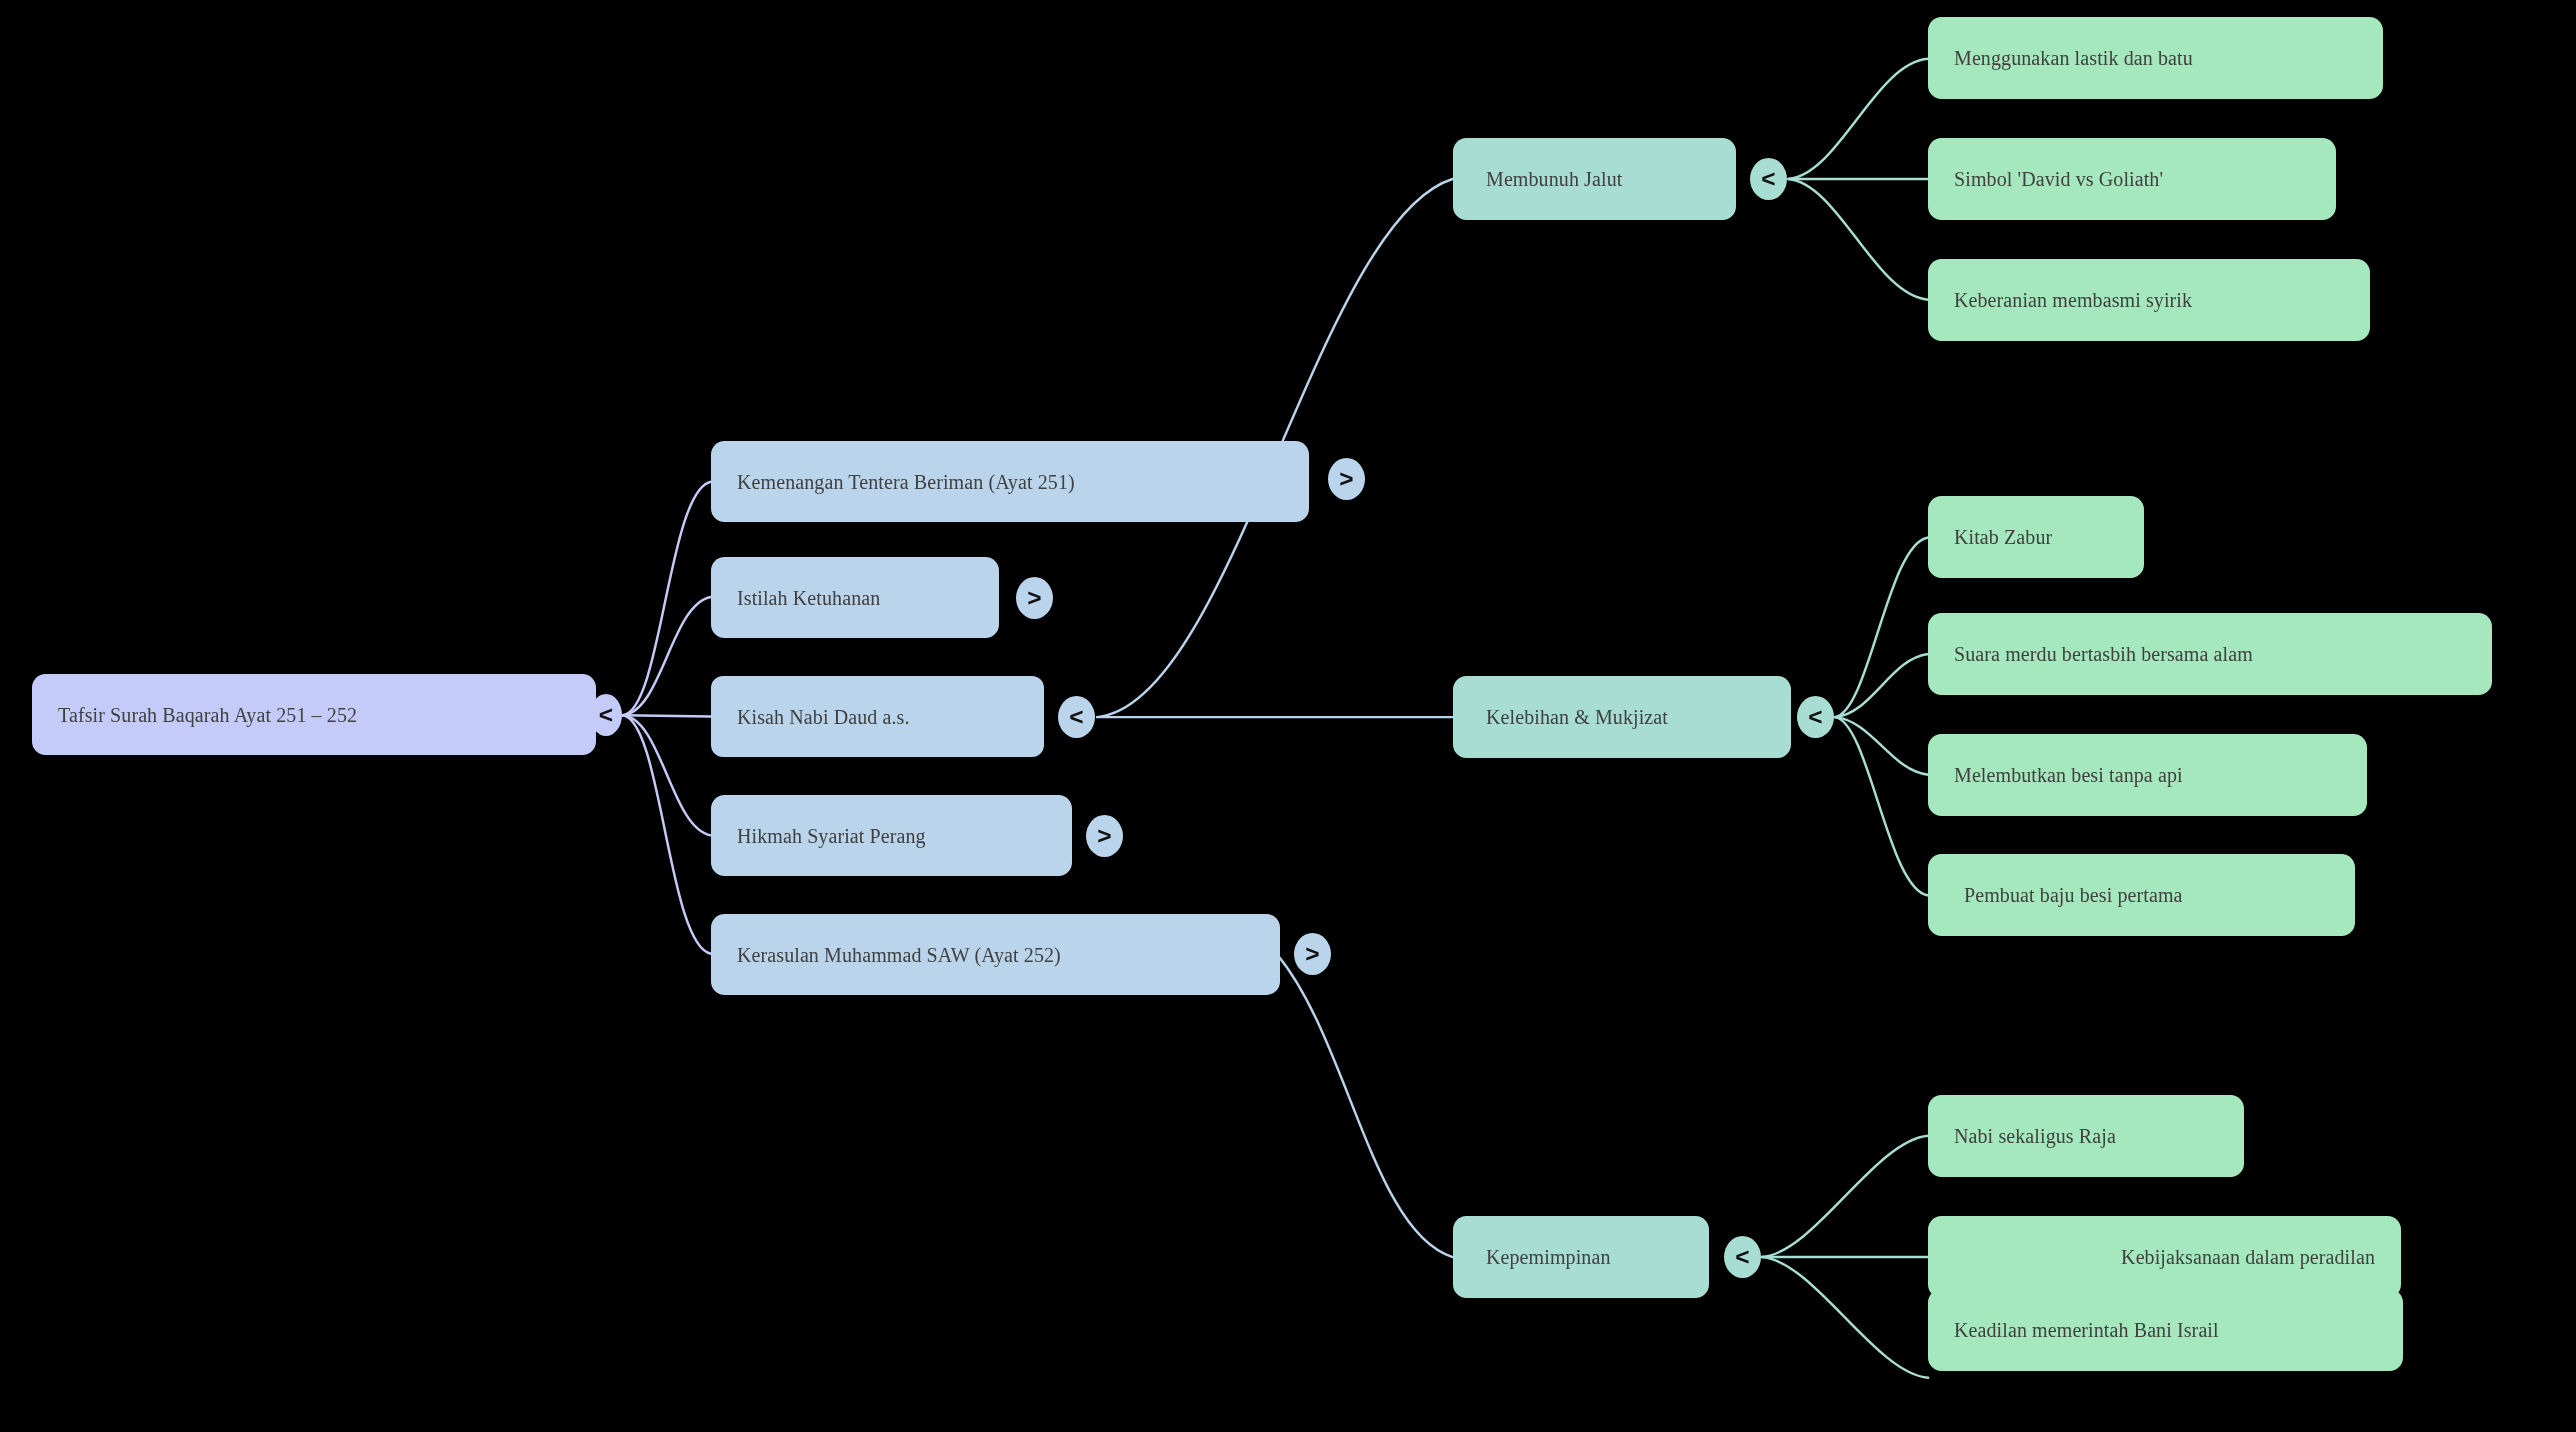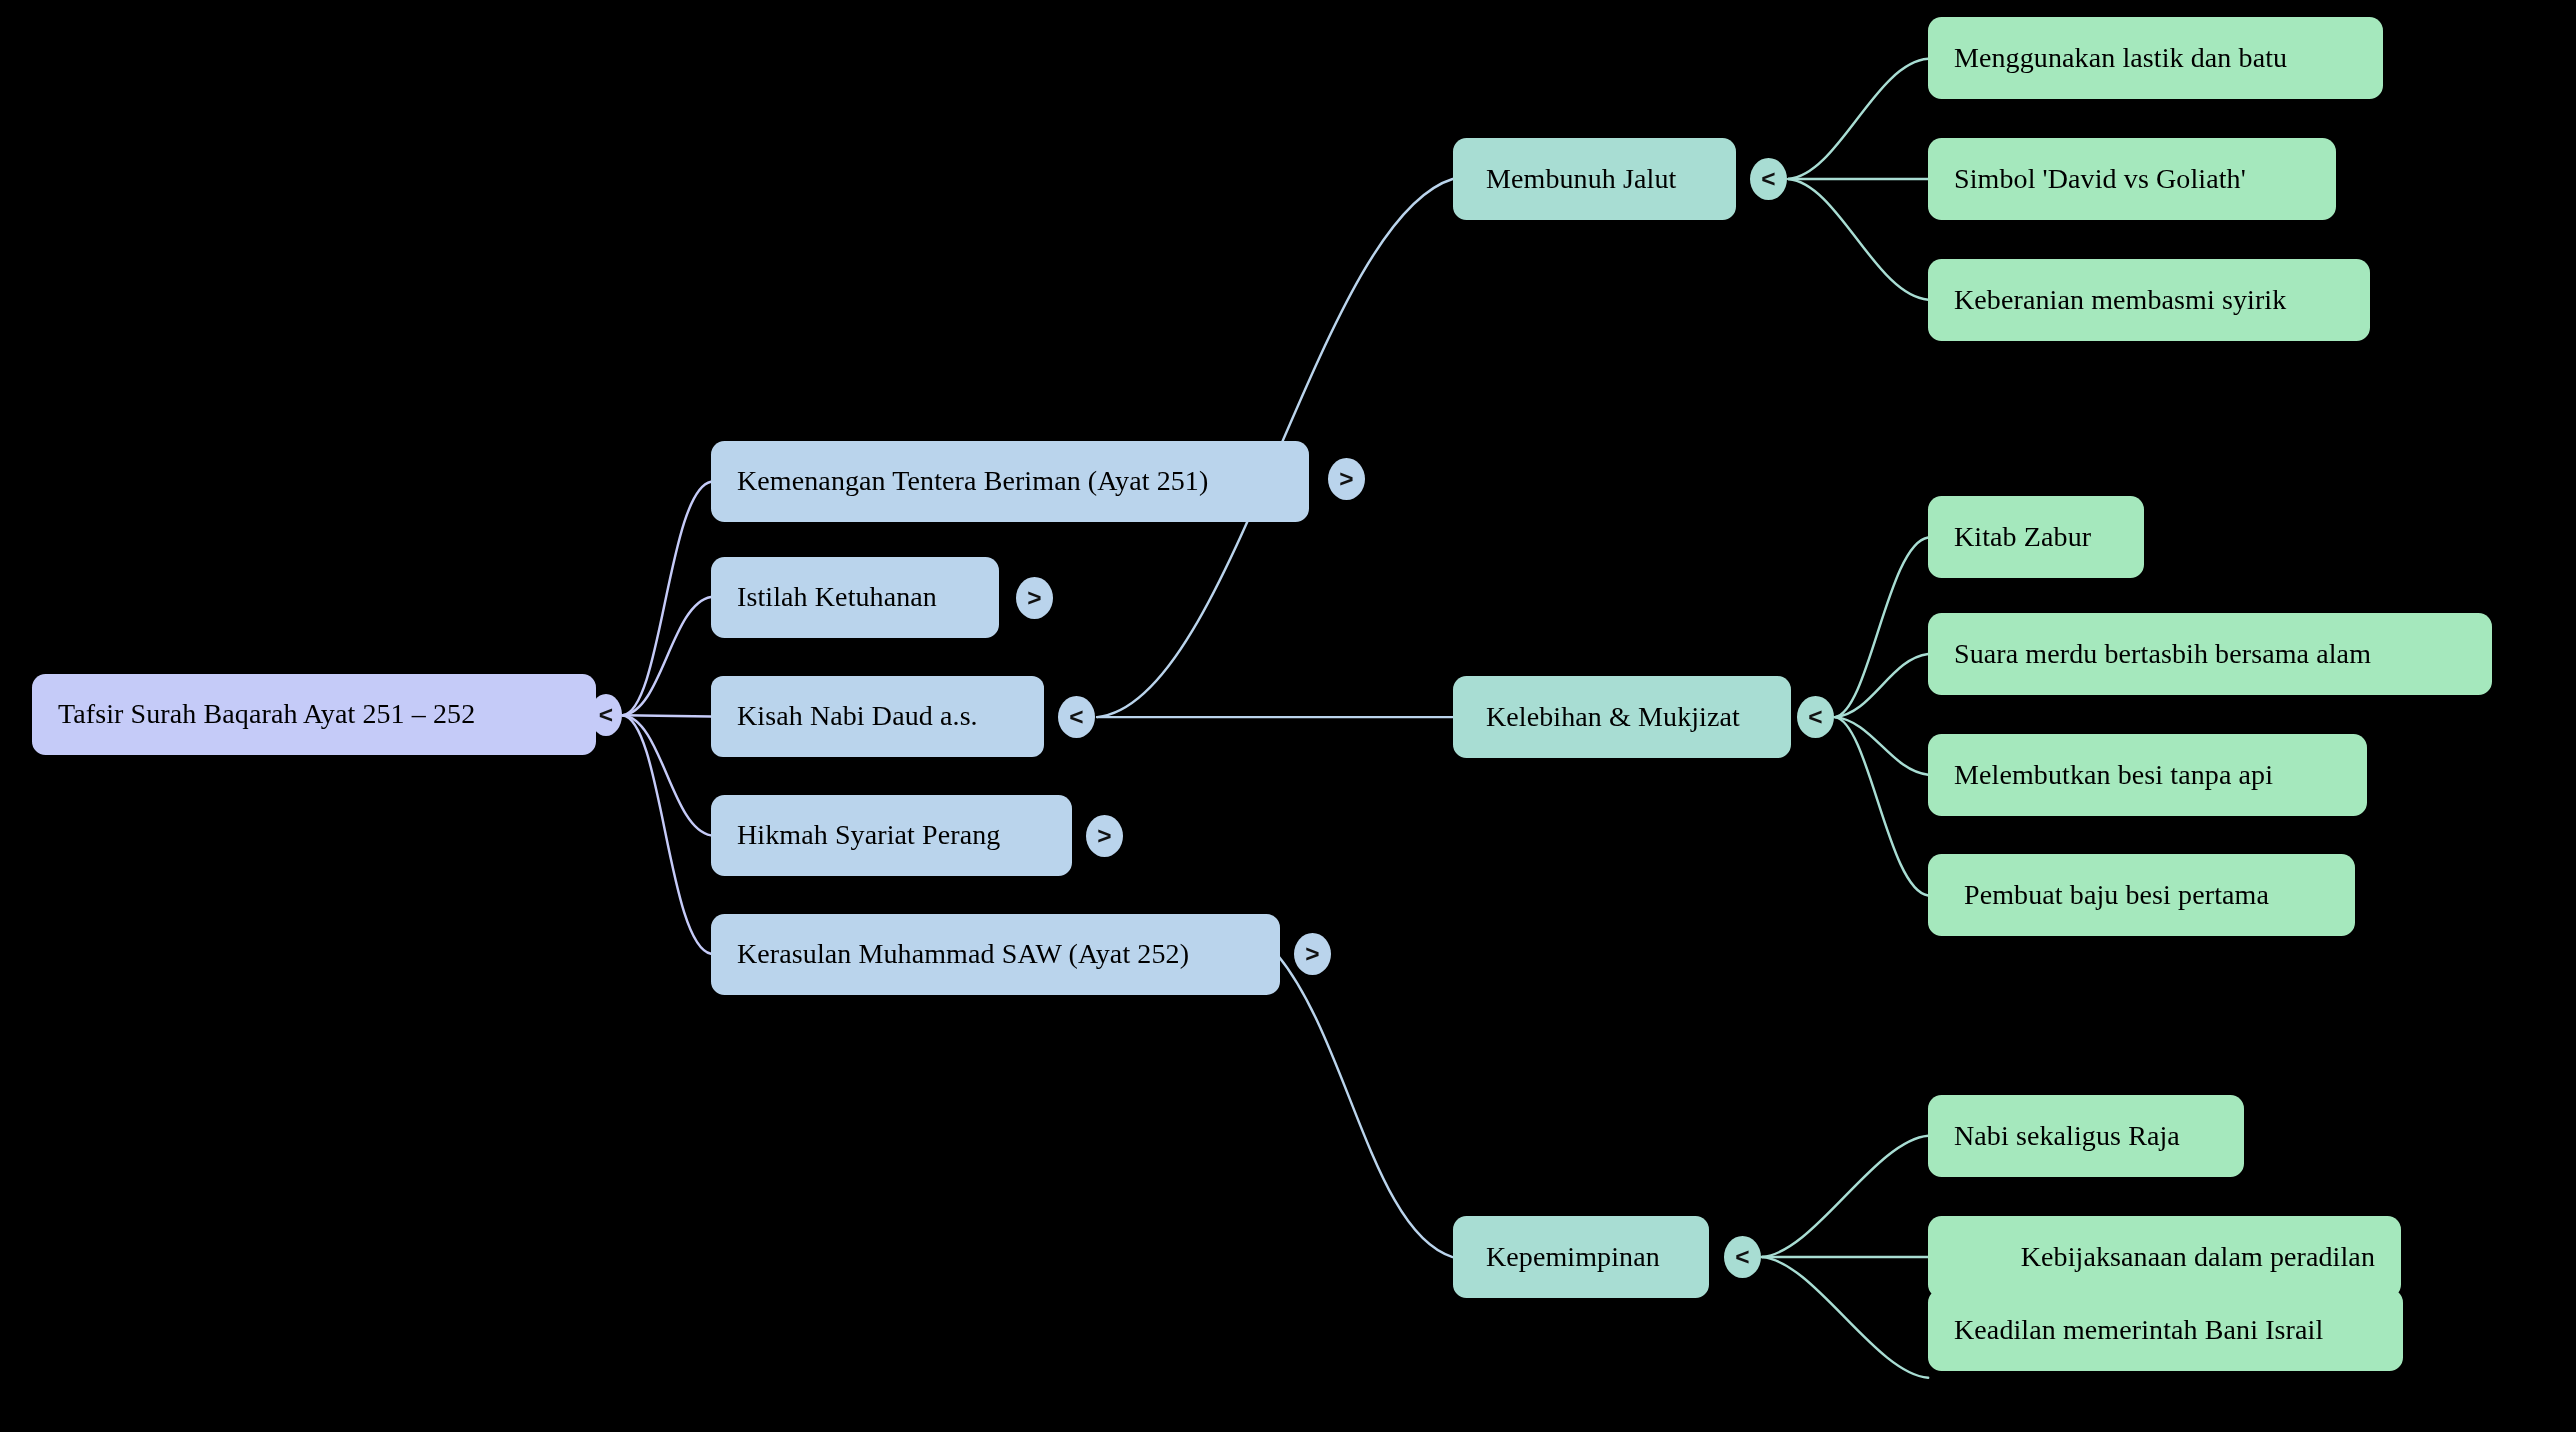--- a/index.html
+++ b/index.html
@@ -28,22 +28,22 @@
     height: 1433px;
     pointer-events: none;
   }
   .node {
     position: absolute;
     box-sizing: border-box;
     display: flex;
     align-items: center;
     border-radius: 13.5px;
     padding: 0 26px;
-    color: #000000;
-    font-size: 28px;
+    color: #404040;
+    font-size: 20px;
     line-height: 1.1;
     white-space: nowrap;
     letter-spacing: 0.1px;
   }
   .node.lvl-root { background: #c5cbf8; }
   .node.lvl-main { background: #bad4ec; }
   .node.lvl-branch { background: #a8ddd3; padding-left: 33px; }
   .node.lvl-leaf { background: #a5e8bd; }
 
   .badge {

